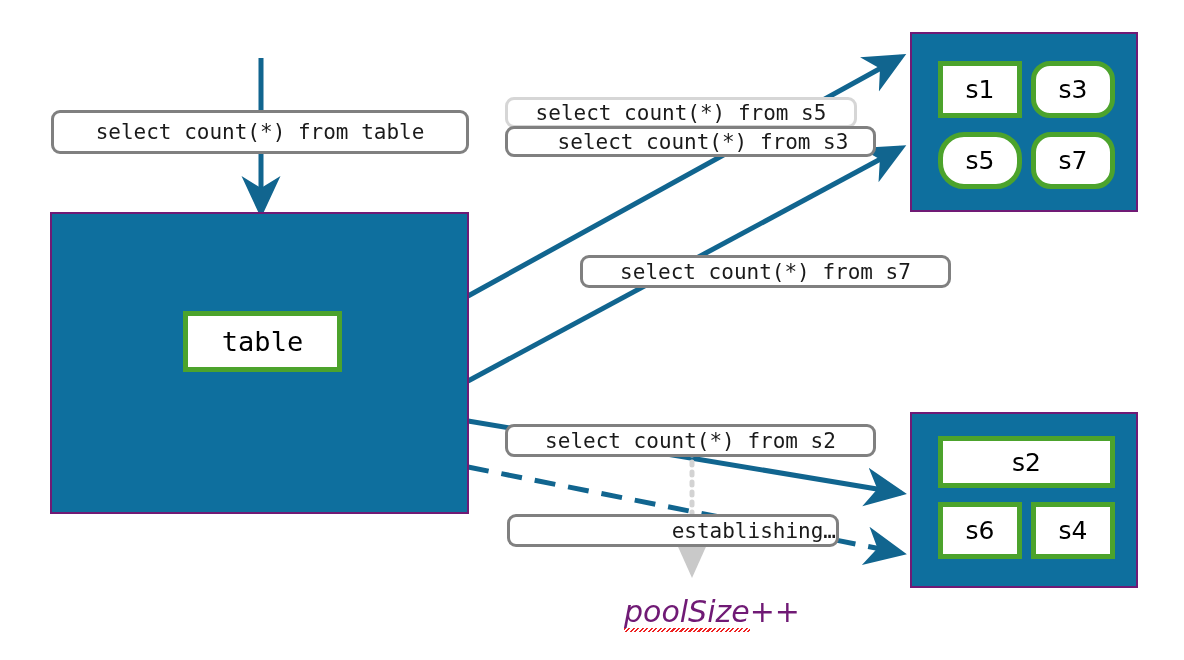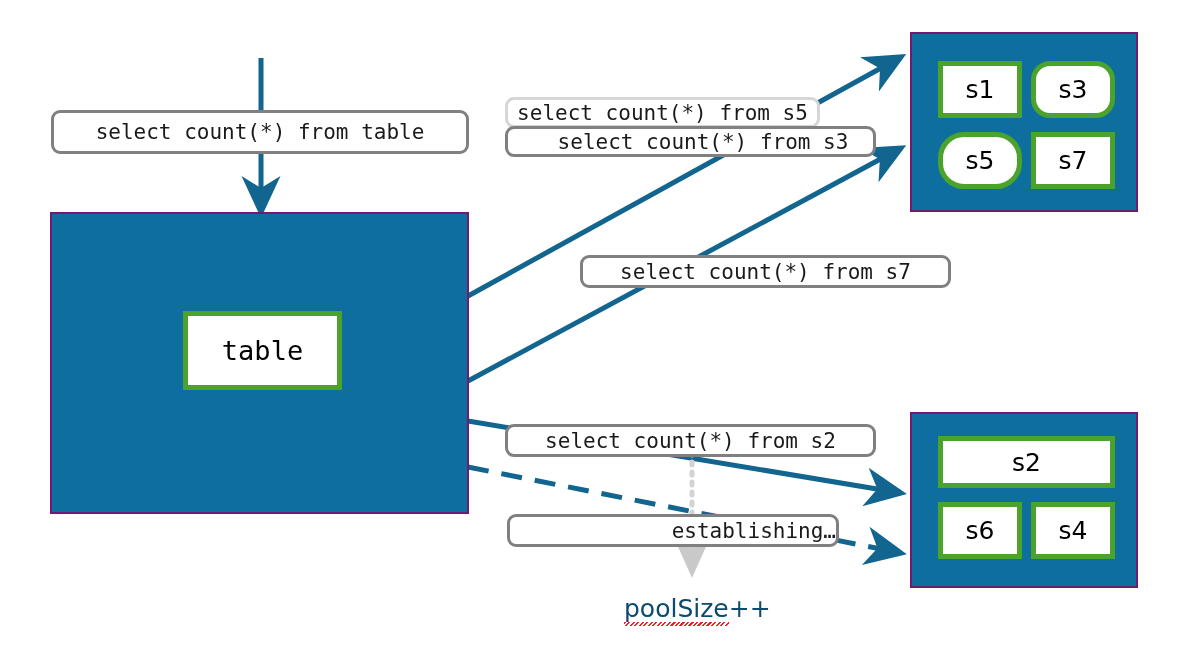--- a/index.html
+++ b/index.html
@@ -79,24 +79,25 @@
   }
   .pill.light {
     border-color: #D6D6D6;
     z-index: 3;
   }
 
   
   .ghost-label {
     position: absolute;
     font-family: "DejaVu Sans", "Liberation Sans", sans-serif;
-    font-size: 25px;
-    color: #0c4a6e;
+    font-size: 30px;
+    color: #701a75;
     white-space: nowrap;
     z-index: 3;
+    font-style: italic;
   }
   .ghost-label .misspelled {
     position: relative;
     display: inline-block;
   }
   .ghost-label .misspelled::after {
     content: "";
     position: absolute;
     left: 0;
     right: 0;
@@ -134,53 +135,53 @@
     <line x1="468" y1="467" x2="901" y2="553" stroke="#11658F" stroke-width="5" stroke-dasharray="21 13" marker-end="url(#ah)"></line>
 
     <line x1="692" y1="452" x2="692" y2="572" stroke="#D3D3D3" stroke-width="5" stroke-dasharray="3 7" stroke-linecap="round" marker-end="url(#ah-grey)"></line>
   </svg>
 
   <div class="pill" style="left:51px; top:110px; width:418px; height:44px;">
     <span>select count(*) from table</span>
   </div>
 
   <div class="node" style="left:50px; top:212px; width:419px; height:302px;">
-    <div class="table-box" style="left:131px; top:97px; width:159px; height:79px;">
+    <div class="table-box" style="left:131px; top:97px; width:159px; height:61px;">
       <span>table</span>
     </div>
   </div>
 
   <div class="node" style="left:910px; top:32px; width:228px; height:180px;">
     <div class="shard" style="left:26px; top:27px; width:84px; height:57px;">
       <span>s1</span>
     </div>
     <div class="shard" style="left:119px; top:27px; width:84px; height:57px;border-radius:19px;">
       <span>s3</span>
     </div>
     <div class="shard" style="left:26px; top:98px; width:84px; height:57px;border-radius:26px;">
       <span>s5</span>
     </div>
-    <div class="shard" style="left:119px; top:98px; width:84px; height:57px;">
+    <div class="shard" style="left:119px; top:98px; width:84px; height:57px;border-radius:20px;">
       <span>s7</span>
     </div>
   </div>
 
   <div class="node" style="left:910px; top:412px; width:228px; height:176px;">
     <div class="shard" style="left:26px; top:22px; width:177px; height:52px;">
       <span>s2</span>
     </div>
     <div class="shard" style="left:26px; top:88px; width:84px; height:57px;">
       <span>s6</span>
     </div>
     <div class="shard" style="left:119px; top:88px; width:84px; height:57px;">
       <span>s4</span>
     </div>
   </div>
 
-  <div class="pill light" style="left:505px; top:97px; width:315px; height:31px;">
+  <div class="pill light" style="left:505px; top:97px; width:352px; height:31px;">
     <span>select count(*) from s5</span>
   </div>
 
   <div class="pill" style="left:505px; top:126px; width:371px; height:31px;padding-left:25px;">
     <span>select count(*) from s3</span>
   </div>
 
   <div class="pill" style="left:580px; top:255px; width:371px; height:33px;">
     <span>select count(*) from s7</span>
   </div>

